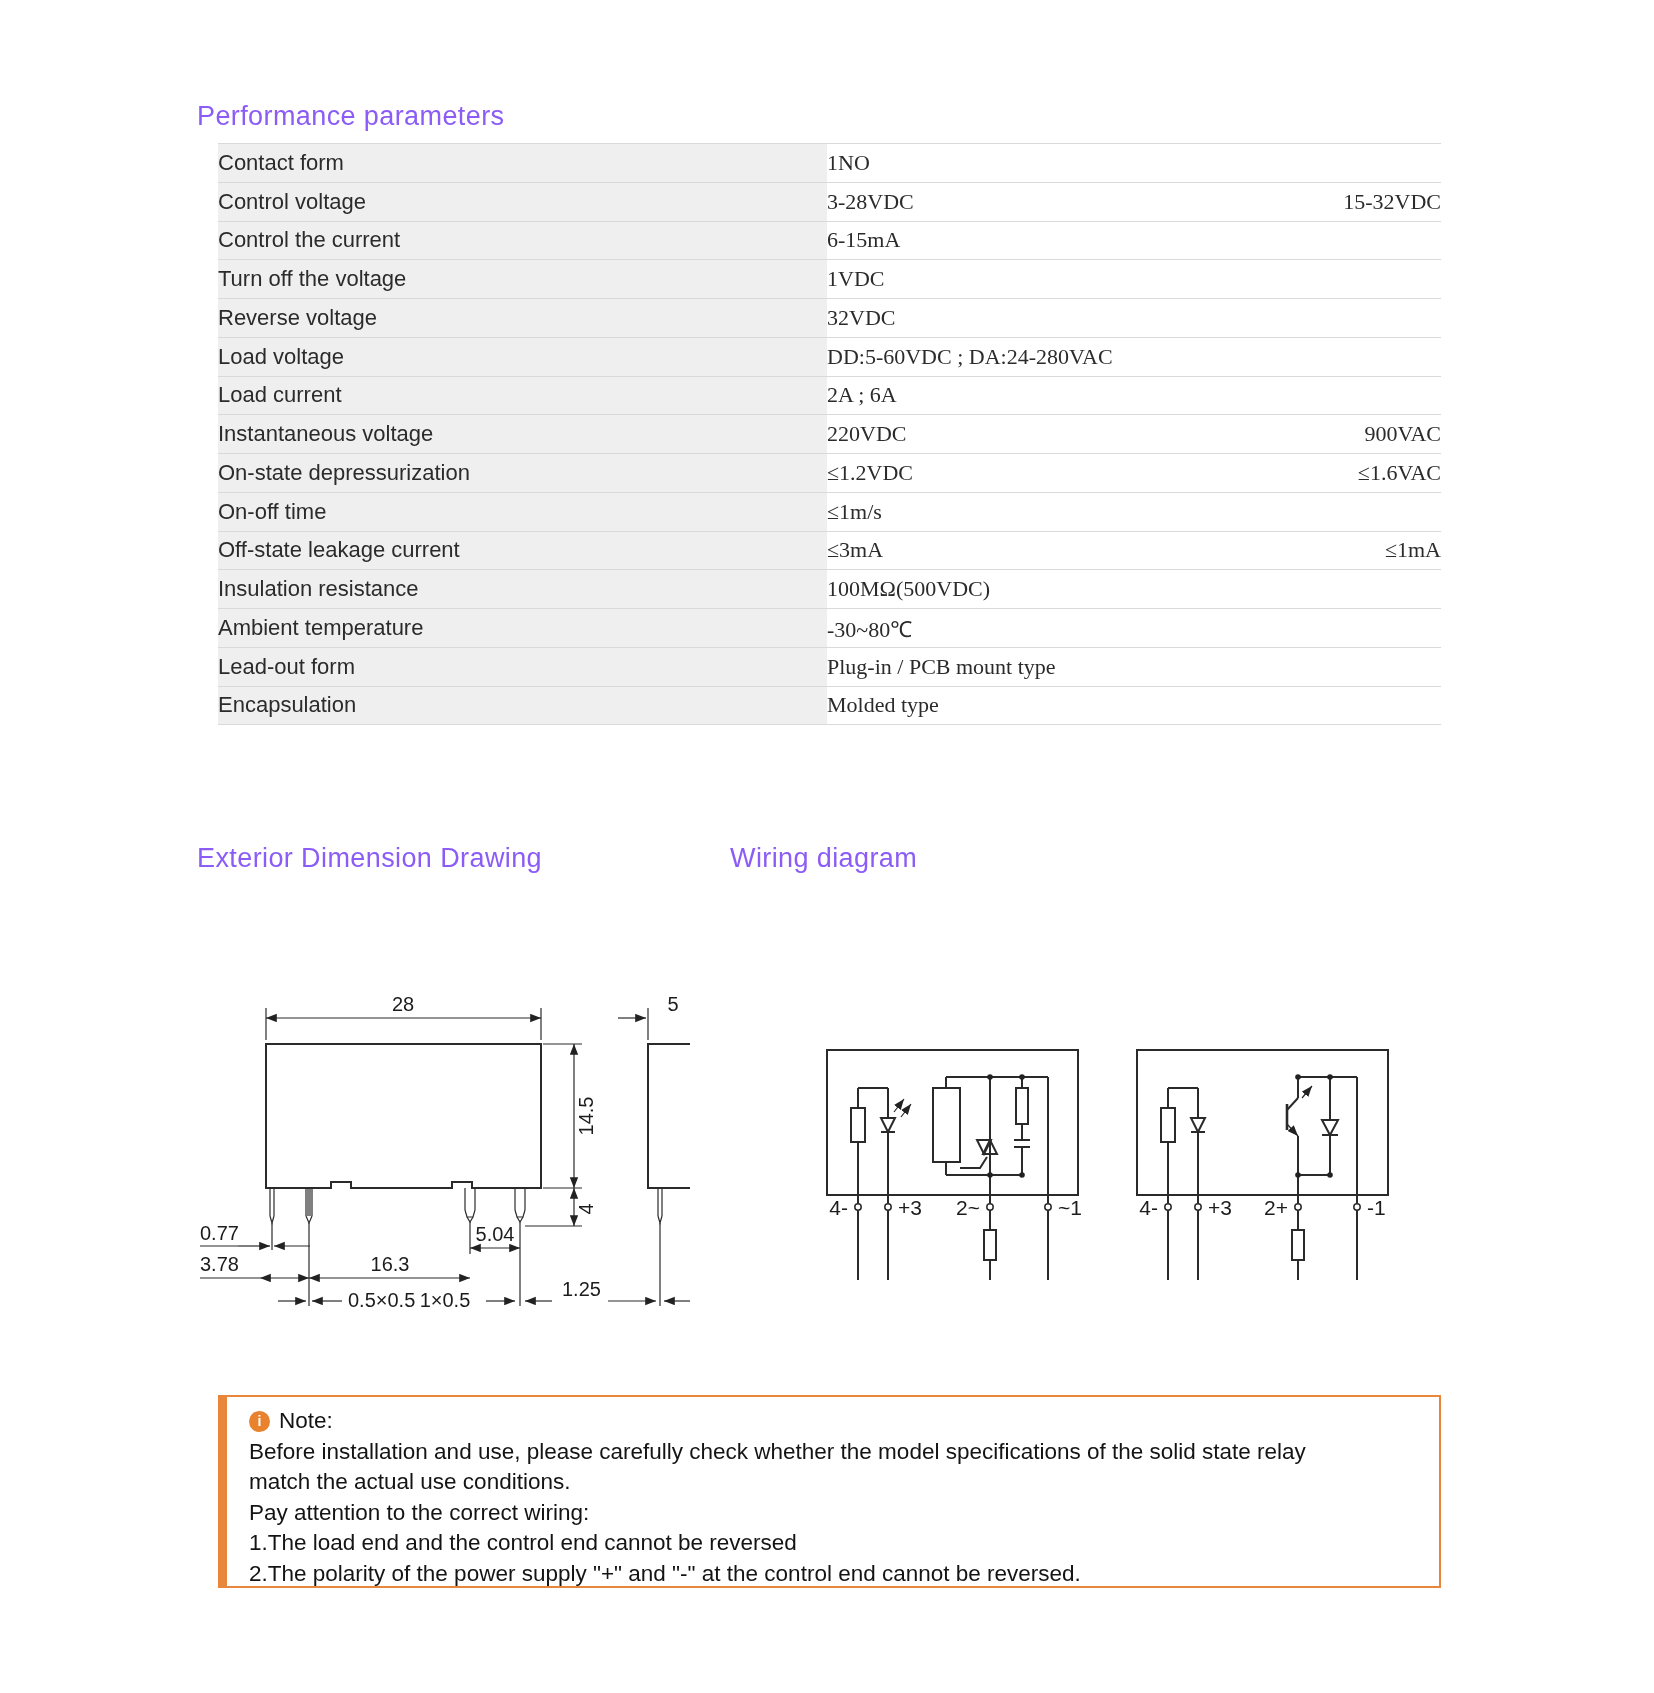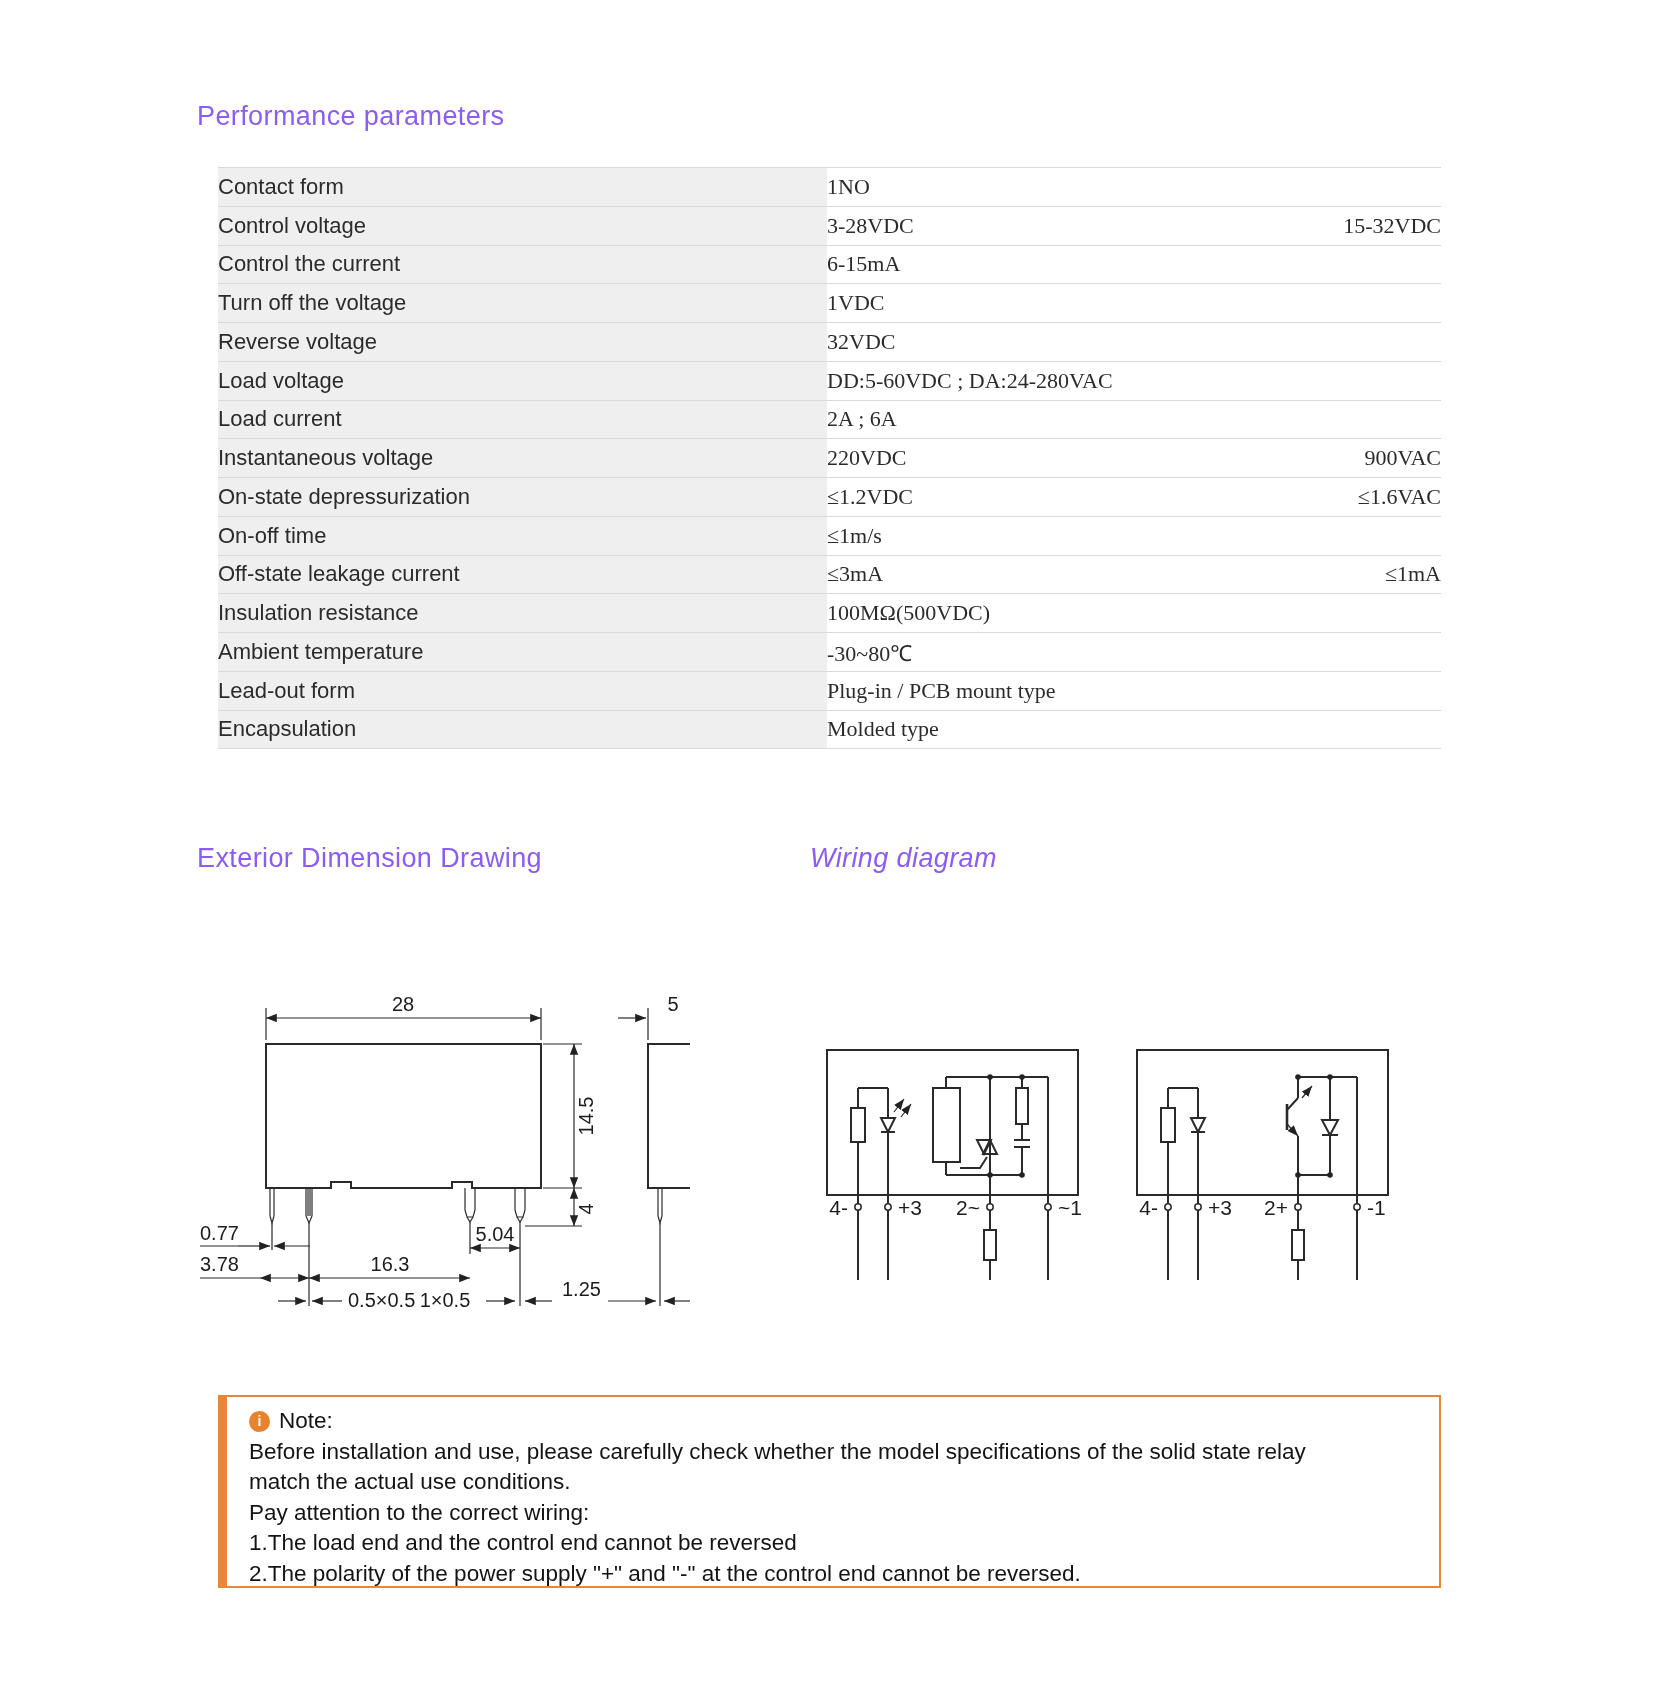--- a/index.html
+++ b/index.html
@@ -1,25 +1,25 @@
 <!DOCTYPE html>
 <html><head>
 <meta charset="utf-8">
 <style>
   html,body{margin:0;padding:0;background:#fff;}
   .page{position:relative;width:1654px;height:1693px;background:#ffffff;
         font-family:"Liberation Sans", sans-serif;color:#1f1f1f;overflow:hidden;}
   .sec-title{position:absolute;font-size:27px;color:#8b5cf6;letter-spacing:.4px;white-space:nowrap;}
   #perf-title{left:197px;top:101px;}
   #dim-title{left:197px;top:843px;}
-  #wire-title{left:810px;top:843px;font-style:italic;}
+  #wire-title{left:730px;top:843px;}
 
   table.params{position:absolute;left:218px;top:143px;width:1223px;
         border-collapse:collapse;table-layout:fixed;font-size:22px;color:#2b2b2b;
-        border-top:1px solid #d9d9d9;margin-top:24px;}
+        border-top:1px solid #d9d9d9;}
   table.params tr{height:38.75px;border-bottom:1px solid #d9d9d9;}
   table.params td{padding:0;vertical-align:middle;}
   td.p-label{width:609px;background:#efeff0;padding-left:30px;}
   td.p-value{padding-left:27px;padding-right:38px;font-family:Liberation Serif, serif;}
   .v2{float:right;}
 
   svg text{font-family:"Liberation Sans", sans-serif;font-size:20px;fill:#1c1c1c;}
   svg .ln{stroke:#2a2a2a;stroke-width:2;fill:none;}
   svg .dim{stroke:#2a2a2a;stroke-width:1.2;fill:none;}
   svg .thin{stroke:#2a2a2a;stroke-width:1.2;fill:none;}

